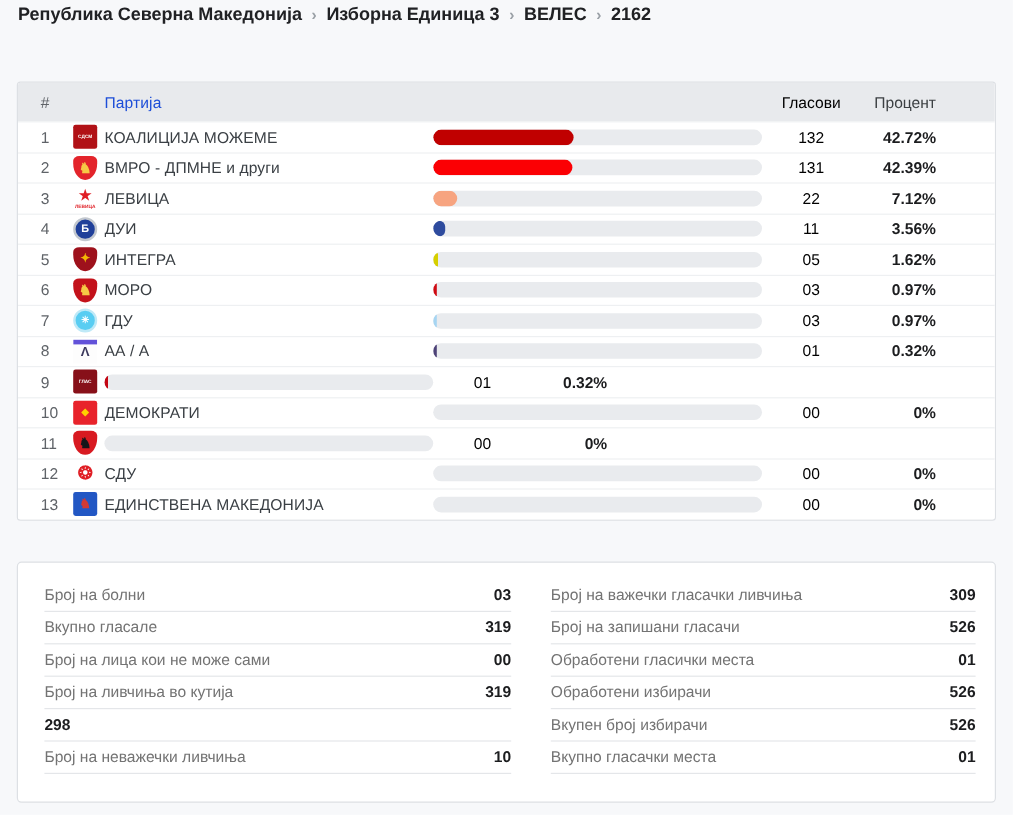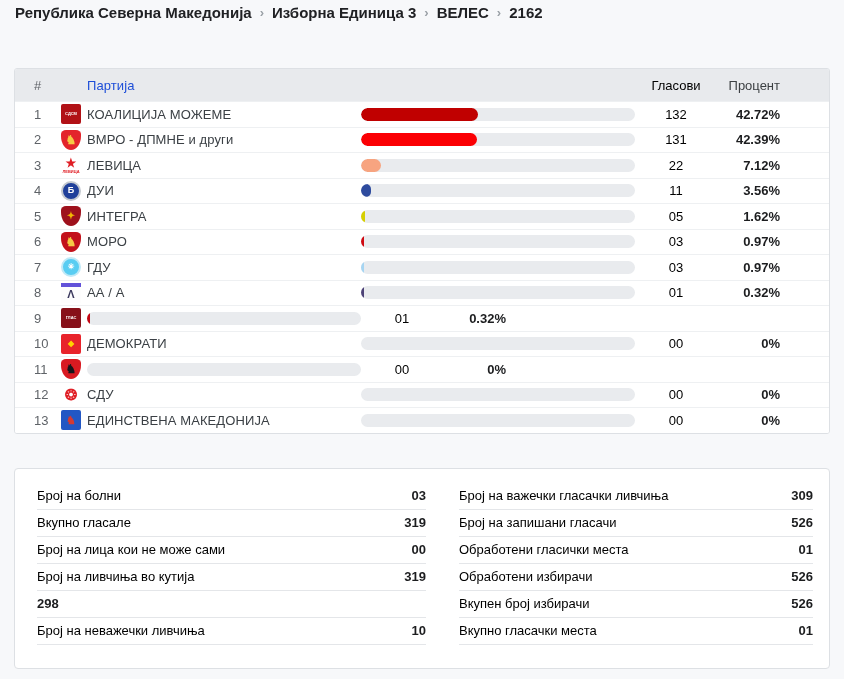--- a/index.html
+++ b/index.html
@@ -69,21 +69,21 @@
     padding:14px 18px 0 22px;
     display:grid; grid-template-columns:389px 354px; column-gap:33px;
     align-content:start;
   }
   .stat-col { display:flex; flex-direction:column; }
   .stat-row {
     display:flex; justify-content:space-between; align-items:flex-end;
     height:27px; padding-bottom:6px;
     border-bottom:1px solid #e4e6e9;
   }
-  .stat-label { font-size:13px; color:#000000; }
+  .stat-label { font-size:13px; color:#737373; }
   .stat-value { font-size:13px; font-weight:bold; color:#1c1d1f; }
 </style>
 </head>
 <body>
 
 <nav class="breadcrumb" id="breadcrumb">
     <span class="crumb">Република Северна Македонија</span>
     <span class="crumb-sep">›</span>
     <span class="crumb">Изборна Единица 3</span>
     <span class="crumb-sep">›</span>

